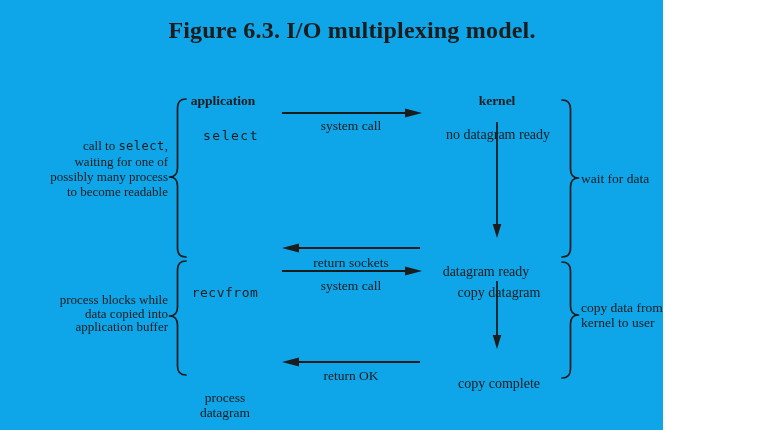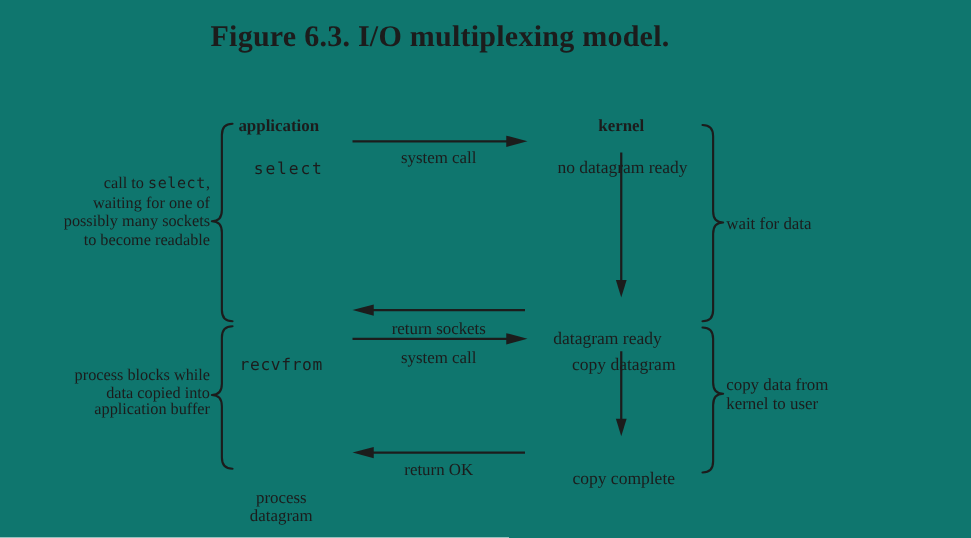--- a/index.html
+++ b/index.html
@@ -1,19 +1,19 @@
 <!DOCTYPE html>
 <html><head>
 <meta charset="utf-8">
 <style>
   html,body{margin:0;padding:0;background:#fff;}
   #figure-canvas{
     position:relative;
-    width:777px;height:430px;
-    background:#0f766e;
+    width:663px;height:430px;
+    background:#0ea5e9;
     font-family:"Liberation Serif","DejaVu Serif",serif;
     color:#1c1c1c;
     overflow:hidden;
   }
   .abs{position:absolute;}
   .ctr{text-align:center;margin-top:24px;}
   .rt{text-align:right;}
   .title{
     font-size:24px;font-weight:bold;letter-spacing:0.2px;
     white-space:nowrap;text-align:center;
@@ -93,21 +93,21 @@
   <div class="abs klabel ctr" style="left:439px;top:352px;width:120px;">copy complete</div>
 
   <div class="abs alabel ctr" style="left:291px;top:94px;width:120px;">system call</div>
   <div class="abs alabel ctr" style="left:291px;top:231px;width:120px;">return sockets</div>
   <div class="abs alabel ctr" style="left:291px;top:254px;width:120px;">system call</div>
   <div class="abs alabel ctr" style="left:291px;top:344px;width:120px;">return OK</div>
 
   <div class="abs note rt" style="left:26px;top:138px;width:142px;">
     <div><span>call to </span><span class="mono">select</span><span>,</span></div>
     <div>waiting for one of</div>
-    <div>possibly many sockets</div>
+    <div>possibly many process</div>
     <div>to become readable</div>
   </div>
 
   <div class="abs note note2 rt" style="left:38px;top:293px;width:130px;">
     <div>process blocks while</div>
     <div>data copied into</div>
     <div>application buffer</div>
   </div>
 
   <div class="abs rnote" style="left:581px;top:171px;">wait for data</div>

